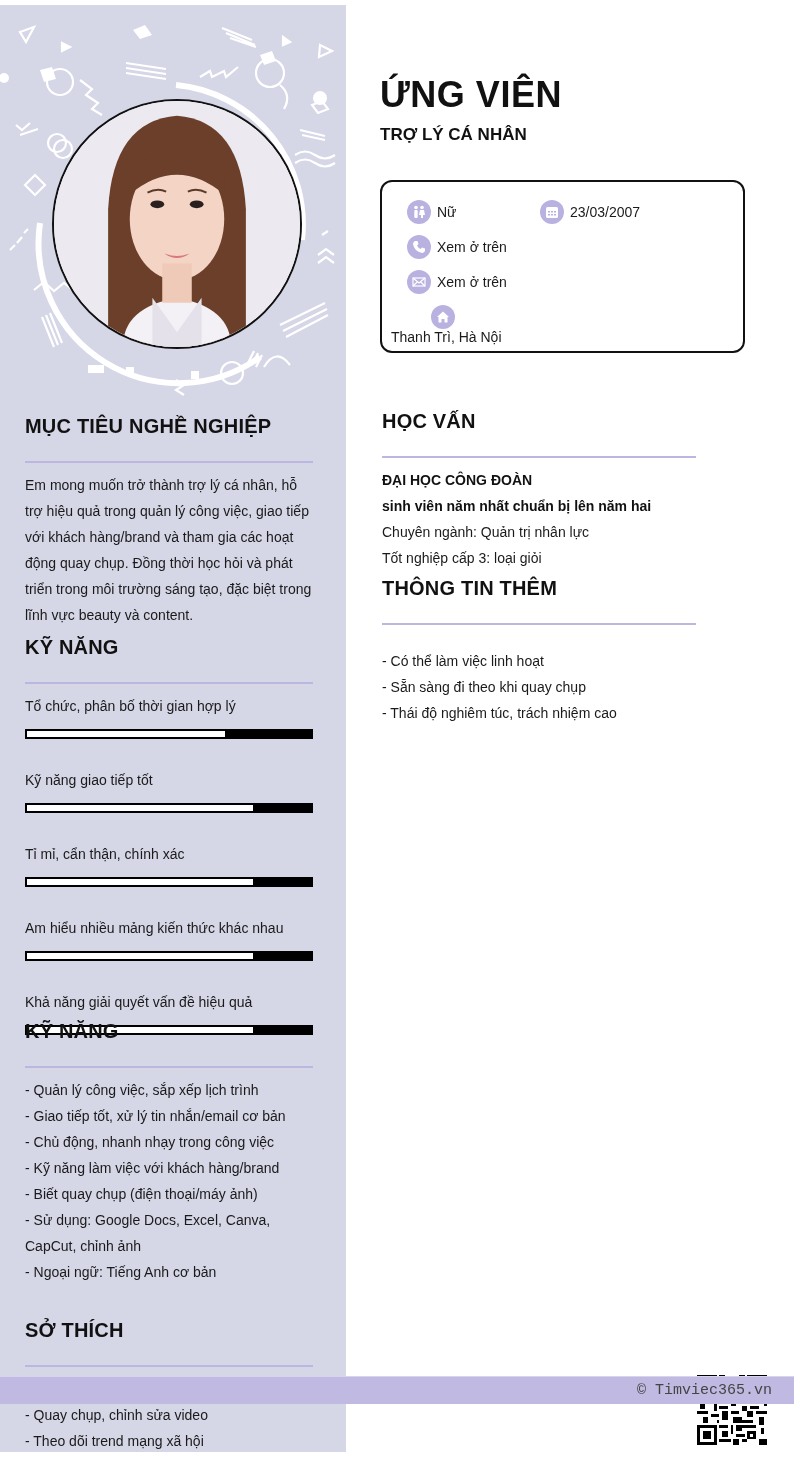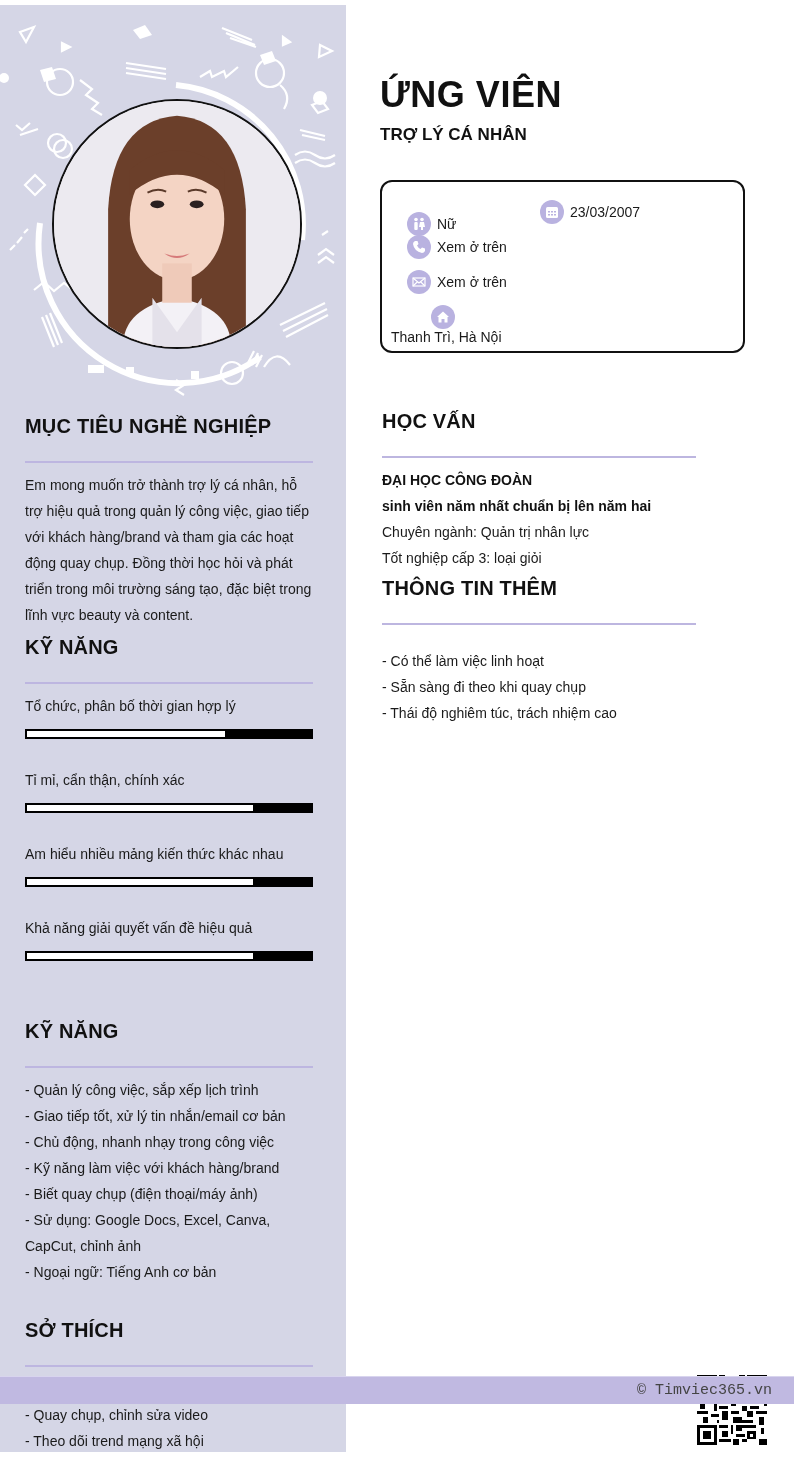--- a/index.html
+++ b/index.html
@@ -135,20 +135,26 @@
   <div class="side-section" style="top: 629px;">
     <div class="sec-title" style="margin-bottom:11px;">KỸ NĂNG</div>
     <div id="skill-bars">
         <div class="skill">
           <div class="skill-name">Tổ chức, phân bố thời gian hợp lý</div>
           <div class="skill-bar">
             <div class="skill-fill" style="width: 70%;"></div>
           </div>
         </div>
         <div class="skill">
+          <div class="skill-name">Kỹ năng giao tiếp tốt</div>
+          <div class="skill-bar">
+            <div class="skill-fill" style="width: 80%;"></div>
+          </div>
+        </div>
+        <div class="skill">
           <div class="skill-name">Tỉ mỉ, cẩn thận, chính xác</div>
           <div class="skill-bar">
             <div class="skill-fill" style="width: 80%;"></div>
           </div>
         </div>
         <div class="skill">
           <div class="skill-name">Am hiểu nhiều mảng kiến thức khác nhau</div>
           <div class="skill-bar">
             <div class="skill-fill" style="width: 80%;"></div>
           </div>
@@ -182,21 +188,21 @@
         <div class="list-item">- Quay chụp, chỉnh sửa video</div>
         <div class="list-item">- Theo dõi trend mạng xã hội</div>
       </div>
   </div>
 </div>
 
 <div class="name">ỨNG VIÊN</div>
 <div class="job">TRỢ LÝ CÁ NHÂN</div>
 
 <div class="info-box">
-  <div class="info-row" style="left:25px; top:18px;margin-top:12px;">
+  <div class="info-row" style="left:25px; top:18px;">
     <span class="info-icon">
       <svg viewBox="0 0 14 14" fill="#fff">
           <circle cx="4" cy="2.5" r="1.8"></circle>
           <circle cx="10" cy="2.5" r="1.8"></circle>
           <rect x="2.3" y="5" width="3.4" height="8" rx="1"></rect>
           <path d="M8 5 L12 5 L13 10 L11 10 L11 13 L9 13 L9 10 L7 10 Z"></path>
         </svg>
     </span>
     <span>Nữ</span>
   </div>

